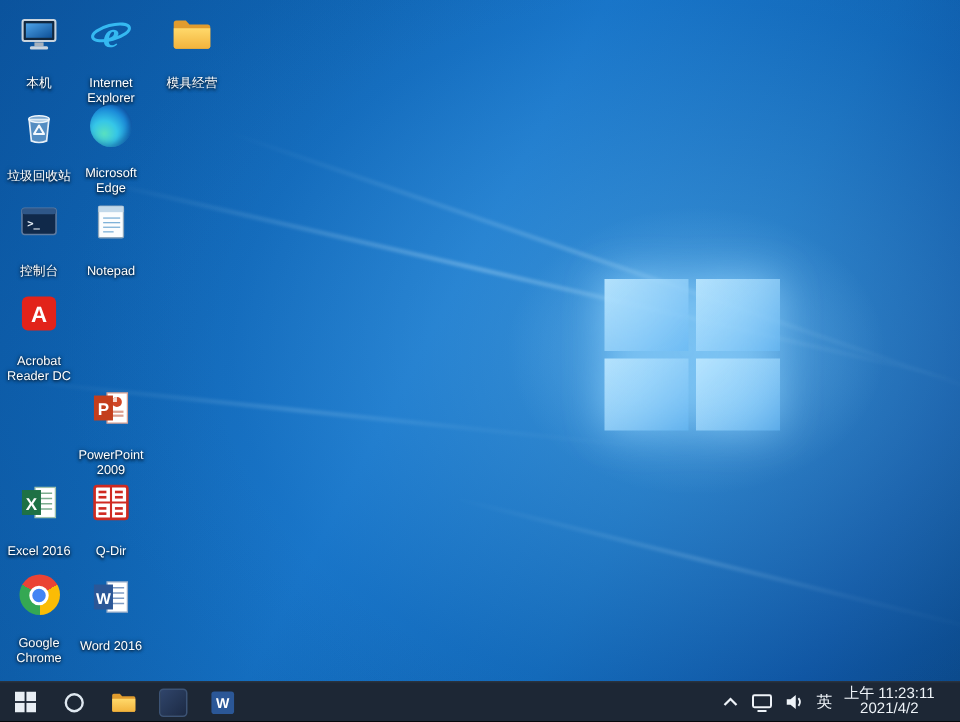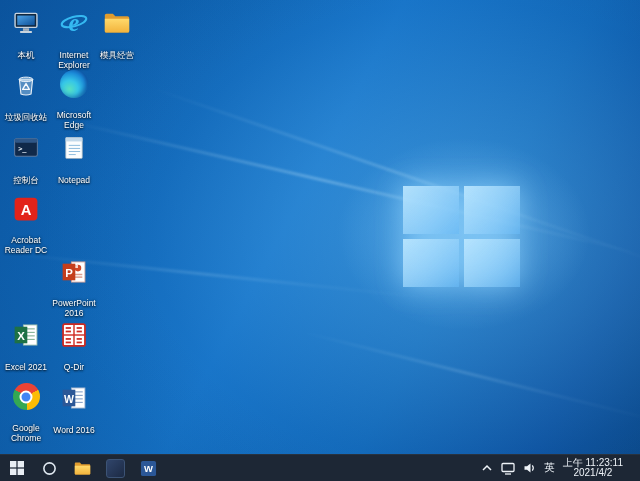--- a/index.html
+++ b/index.html
@@ -25,21 +25,21 @@
   .pane{background:linear-gradient(135deg,rgba(188,231,255,.92),rgba(104,185,245,.62));}
   .vignette{position:absolute;inset:0;pointer-events:none;
     background:radial-gradient(ellipse 700px 520px at 462px 232px, rgba(0,0,0,0) 45%, rgba(6,45,100,.30) 100%);}
 
   
   .dcell{position:absolute;width:48px;height:60px;display:flex;flex-direction:column;align-items:center;cursor:default;}
   .ic{width:30px;height:30px;display:flex;align-items:center;justify-content:center;}
   .ic svg{display:block;}
   .lbl{margin-top:12px;font-size:8.5px;line-height:1.2;color:#fff;text-align:center;max-width:48px;word-break:break-word;
     text-shadow:0 1px 2px rgba(0,0,0,.8),0 0 3px rgba(0,0,0,.5);}
-  .c0{left:2px;} .c1{left:50px;} .c2{left:93px;}
+  .c0{left:2px;} .c1{left:50px;} .c2{left:104px;}
   .r0{top:8px;} .r1{top:70px;} .r2{top:133px;} .r3{top:195px;} .r4{top:258px;} .r5{top:320px;} .r6{top:383px;}
 
   .edge-ball{width:28px;height:28px;border-radius:50%;
     background:radial-gradient(circle at 34% 68%,#58e0c0 0%,#35c6e8 32%,#1b8ad8 62%,#1156ae 86%,#0c4494 100%);
     box-shadow:inset -2px -2px 4px rgba(0,30,90,.35);}
   .chrome-outer{width:27px;height:27px;border-radius:50%;position:relative;
     background:conic-gradient(from -60deg,#ea4335 0 120deg,#fbbc05 0 240deg,#34a853 0 360deg);}
   .chrome-inner{position:absolute;left:50%;top:50%;width:13px;height:13px;transform:translate(-50%,-50%);
     border-radius:50%;background:#4285f4;border:2.6px solid #fff;box-sizing:border-box;}
 
@@ -186,38 +186,38 @@
       <svg viewBox="0 0 32 32" width="28" height="28">
         <rect x="13" y="4.5" width="15.5" height="23" fill="#fff" stroke="#d8a296" stroke-width="1"></rect>
         <circle cx="20.5" cy="11.5" r="3.8" fill="#d04727"></circle>
         <path d="M20.5 11.5 L20.5 7.7 A3.8 3.8 0 0 0 16.7 11.5 Z" fill="#f6d9cf"></path>
         <rect x="15.5" y="18" width="10" height="1.7" fill="#dd9f8f"></rect>
         <rect x="15.5" y="21" width="10" height="1.7" fill="#dd9f8f"></rect>
         <rect x="3" y="6.5" width="14.5" height="19" fill="#c43e1c"></rect>
         <text x="10.2" y="21.5" text-anchor="middle" font-size="13" font-weight="bold" fill="#fff">P</text>
       </svg>
     </div>
-    <div class="lbl">PowerPoint 2016</div>
+    <div class="lbl">PowerPoint 2009</div>
   </div>
 
   <div class="dcell c0 r5">
     <div class="ic">
       <svg viewBox="0 0 32 32" width="28" height="28">
         <rect x="13" y="4.5" width="15.5" height="23" fill="#fff" stroke="#9fc2ae" stroke-width="1"></rect>
         <g stroke="#7dae90" stroke-width="1.2">
           <line x1="15.5" y1="9" x2="26" y2="9"></line>
             <line x1="15.5" y1="13" x2="26" y2="13"></line>
           <line x1="15.5" y1="17" x2="26" y2="17"></line>
             <line x1="15.5" y1="21" x2="26" y2="21"></line>
         </g>
         <rect x="3" y="6.5" width="14.5" height="19" fill="#1e7145"></rect>
         <text x="10.2" y="21.5" text-anchor="middle" font-size="13" font-weight="bold" fill="#fff">X</text>
       </svg>
     </div>
-    <div class="lbl">Excel 2021</div>
+    <div class="lbl">Excel 2016</div>
   </div>
 
   <div class="dcell c1 r5">
     <div class="ic">
       <svg viewBox="0 0 32 32" width="28" height="28">
         <rect x="3.5" y="3.5" width="25" height="25" rx="2" fill="#fff" stroke="#cf2a21" stroke-width="2"></rect>
         <line x1="16" y1="4" x2="16" y2="28" stroke="#cf2a21" stroke-width="1.6"></line>
         <line x1="4" y1="16" x2="28" y2="16" stroke="#cf2a21" stroke-width="1.6"></line>
         <g fill="#cf2a21">
           <rect x="6.5" y="7" width="6" height="2"></rect>

